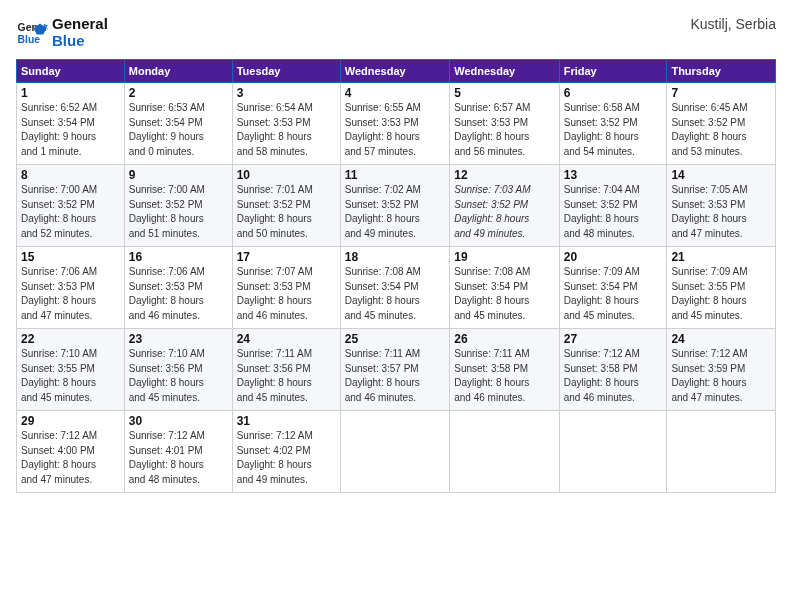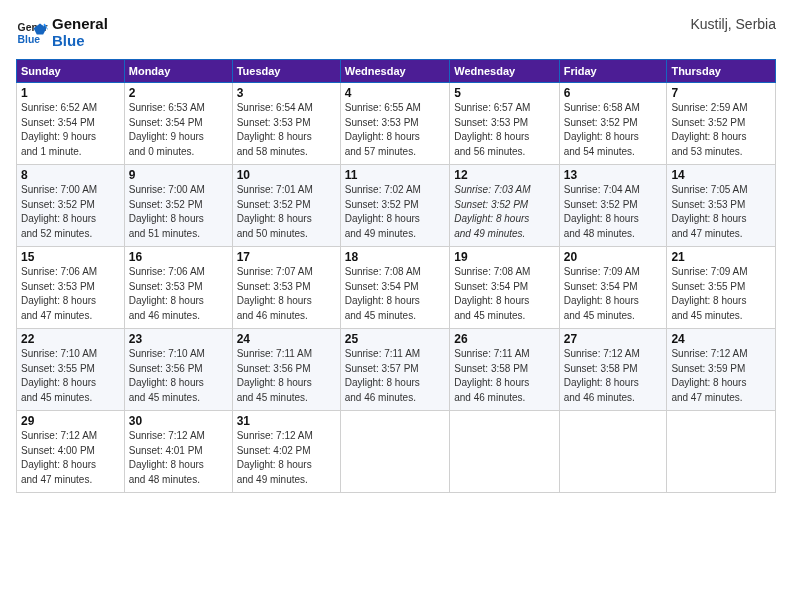--- a/index.html
+++ b/index.html
@@ -157,21 +157,21 @@
           </td>
           <td>
             <span class="day-num">6</span>
             <div class="day-info" style="white-space: pre-line;">Sunrise: 6:58 AM
 Sunset: 3:52 PM
 Daylight: 8 hours
 and 54 minutes.</div>
           </td>
           <td>
             <span class="day-num">7</span>
-            <div class="day-info" style="white-space: pre-line;">Sunrise: 2:59 AM
+            <div class="day-info" style="white-space: pre-line;">Sunrise: 6:45 AM
 Sunset: 3:52 PM
 Daylight: 8 hours
 and 53 minutes.</div>
           </td>
         </tr>
         <tr>
           <td>
             <span class="day-num">8</span>
             <div class="day-info" style="white-space: pre-line;">Sunrise: 7:00 AM
 Sunset: 3:52 PM

